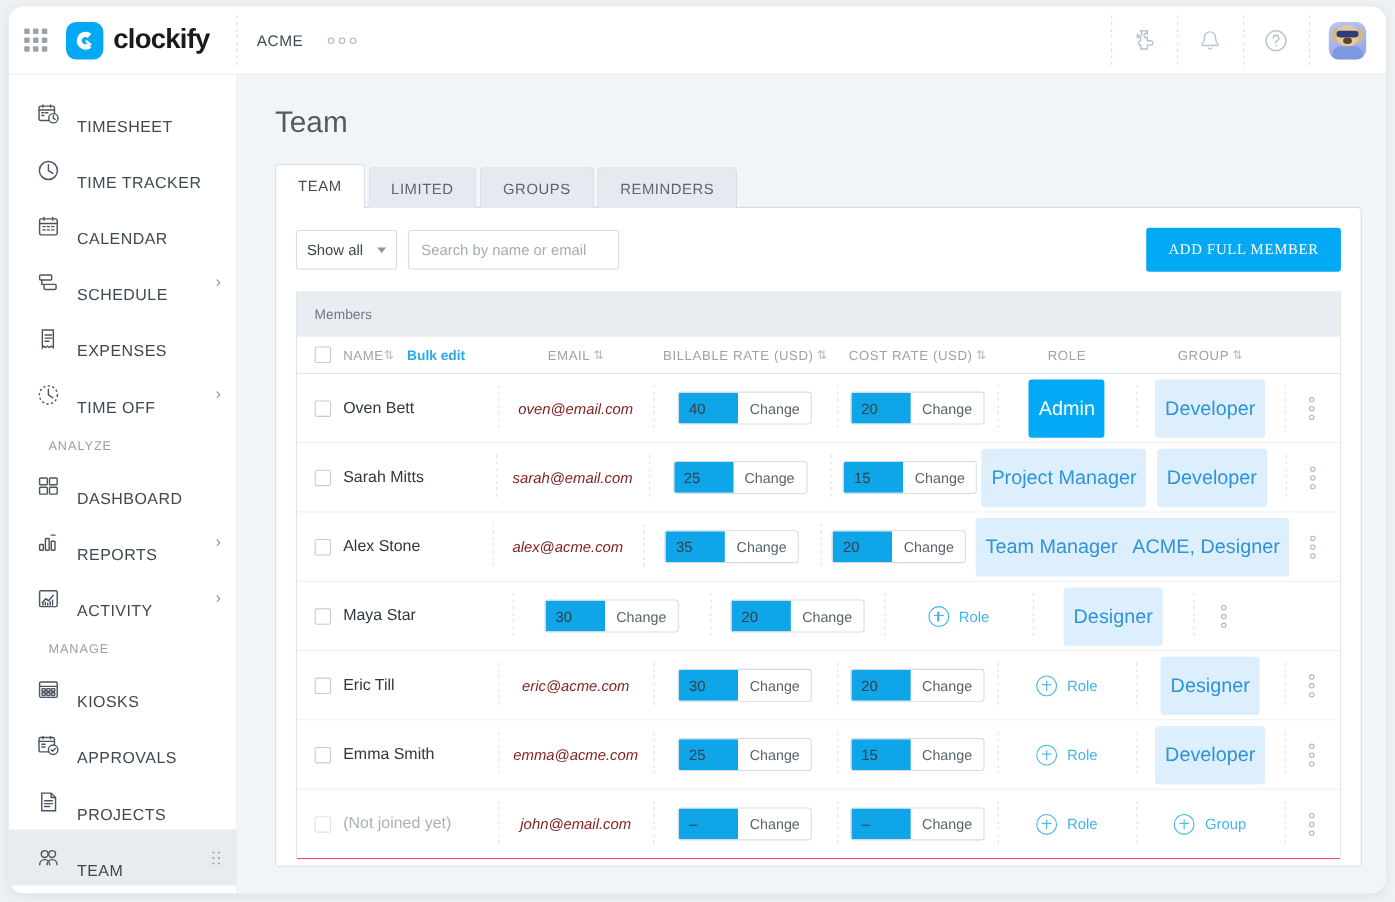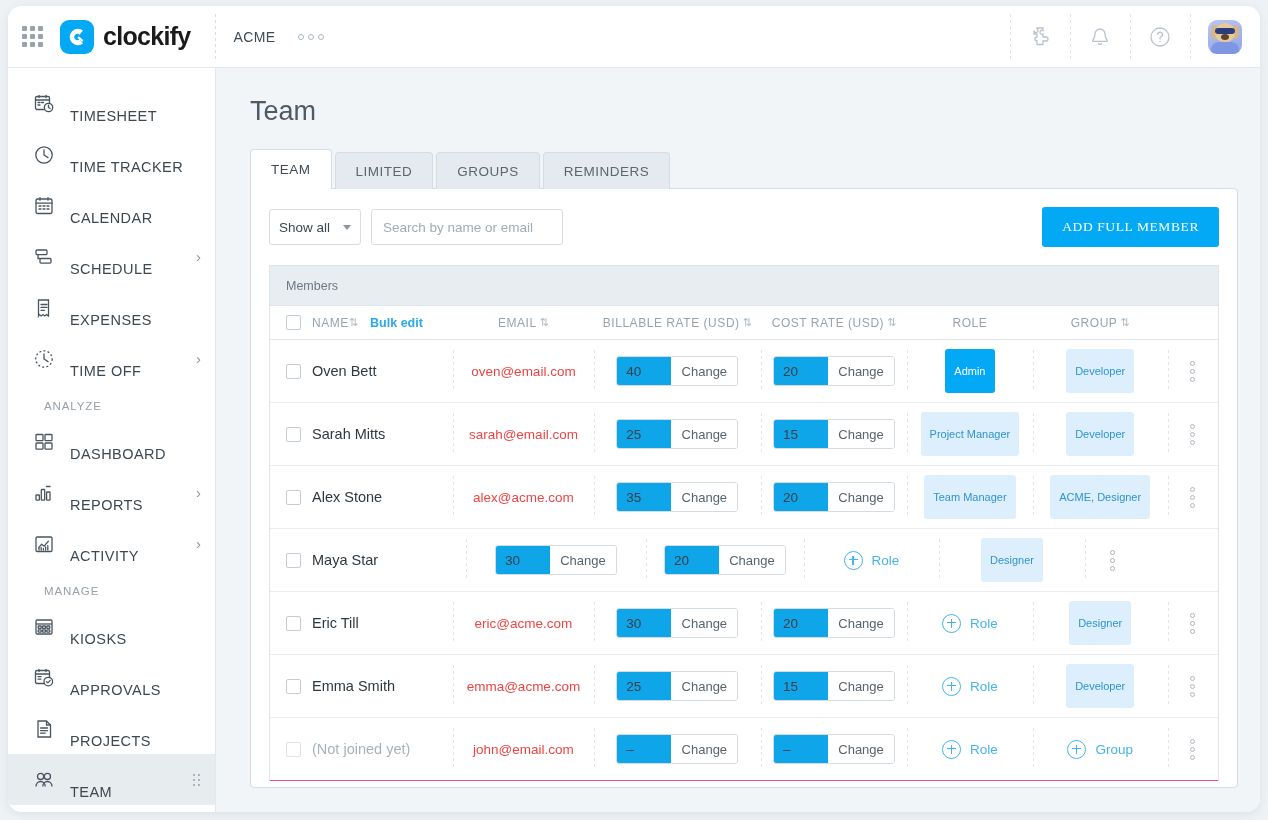--- a/index.html
+++ b/index.html
@@ -227,34 +227,34 @@
   .cb {
     width: 15px; height: 15px; border: 1px solid #c3ccd4; border-radius: 2px;
     background: #fff; flex: none; margin-right: 11px; cursor: pointer;
   }
   .cb.dim { border-color: #dde3e8; }
   .bulk-edit {
     color: #29a9e8; font-size: 12.5px; font-weight: bold; margin-left: 12px; cursor: pointer;
   }
   .uname { font-size: 14.5px; color: #2e383f; }
   .uname.dim { color: #a9b2b9; }
-  .uemail { font-size: 13.5px; color: #ef4444; }
+  .uemail { font-size: 13.5px; color: #7f1d1d; font-style: italic; }
   .rate {
     display: flex; height: 30px; border: 1px solid #d4dbe1; border-radius: 3px; overflow: hidden;
   }
   .rate-val {
     width: 54px; background: #0ea5e9; display: flex; align-items: center;
     padding-left: 9px; font-size: 13.5px; color: #36404a;
   }
   .rate-btn {
     width: 66px; background: #fff; display: flex; align-items: center; justify-content: center;
     font-size: 13px; color: #59646d; cursor: pointer;
   }
   .badge {
-    font-size: 11px; padding: 16px 9px; border-radius: 3px;
+    font-size: 18px; padding: 16px 9px; border-radius: 3px;
     background: #ddeffc; color: #2f93d6; white-space: nowrap; text-align: right;
   }
   .badge.solid { background: #03a9f4; color: #fff; }
   .addlink {
     display: flex; align-items: center; gap: 9px;
     color: #45b4ed; font-size: 13.5px; cursor: pointer;
   }
   .plus-circ {
     width: 19px; height: 19px; border-radius: 50%; border: 1.4px solid #45b4ed;
     position: relative; flex: none;

